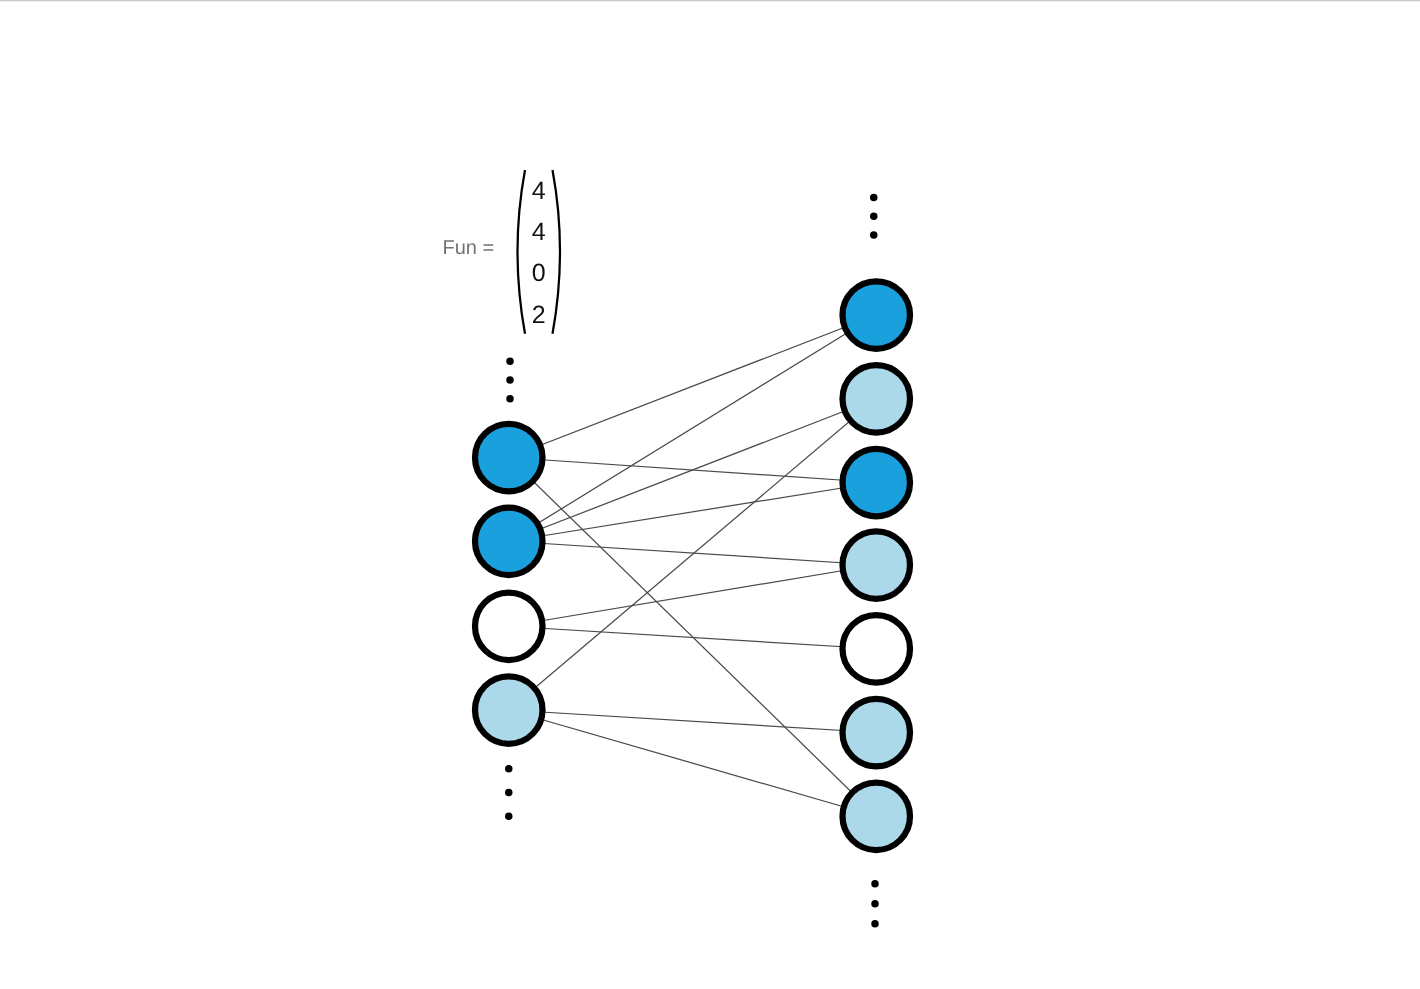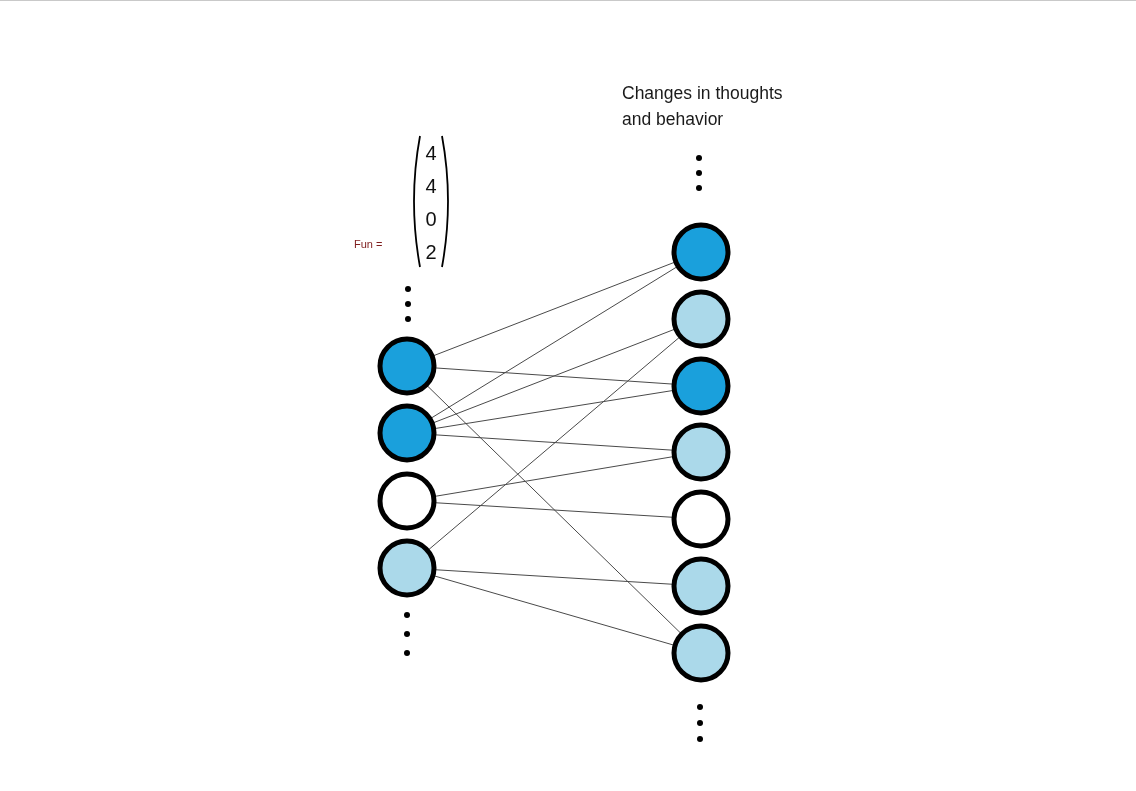--- a/index.html
+++ b/index.html
@@ -29,24 +29,23 @@
     top: 79px;
     font-size: 17.5px;
     line-height: 26px;
     color: #1a1a1a;
     white-space: nowrap;
   }
   .fun-label {
     position: absolute;
     left: 354px;
     top: 189px;
-    font-size: 11px;
-    color: #7f1d1d;
+    font-size: 16px;
+    color: #737373;
     white-space: nowrap;
-    margin-top: 48px;
   }
   .vector-values {
     position: absolute;
     left: 417px;
     top: 136px;
     width: 28px;
     text-align: center;
   }
   .vector-values .vec-num {
     font-size: 20px;
@@ -92,24 +91,20 @@
       <circle cx="699" cy="157" r="3" fill="#000000"></circle>
       <circle cx="699" cy="172" r="3" fill="#000000"></circle>
       <circle cx="699" cy="187" r="3" fill="#000000"></circle>
       <circle cx="700" cy="706" r="3" fill="#000000"></circle>
       <circle cx="700" cy="722" r="3" fill="#000000"></circle>
       <circle cx="700" cy="738" r="3" fill="#000000"></circle>
       <path d="M 420 135 Q 408 200 420 266" fill="none" stroke="#000000" stroke-width="1.8"></path>
       <path d="M 442 135 Q 454 200 442 266" fill="none" stroke="#000000" stroke-width="1.8"></path>
     </svg>
 
-  <div class="diagram-title">
-    <div>Changes in thoughts</div>
-    <div>and behavior</div>
-  </div>
 
   <div class="fun-label">Fun =</div>
 
   <div class="vector-values" id="vector-values">
       <div class="vec-num">4</div>
       <div class="vec-num">4</div>
       <div class="vec-num">0</div>
       <div class="vec-num">2</div>
     </div>
 

